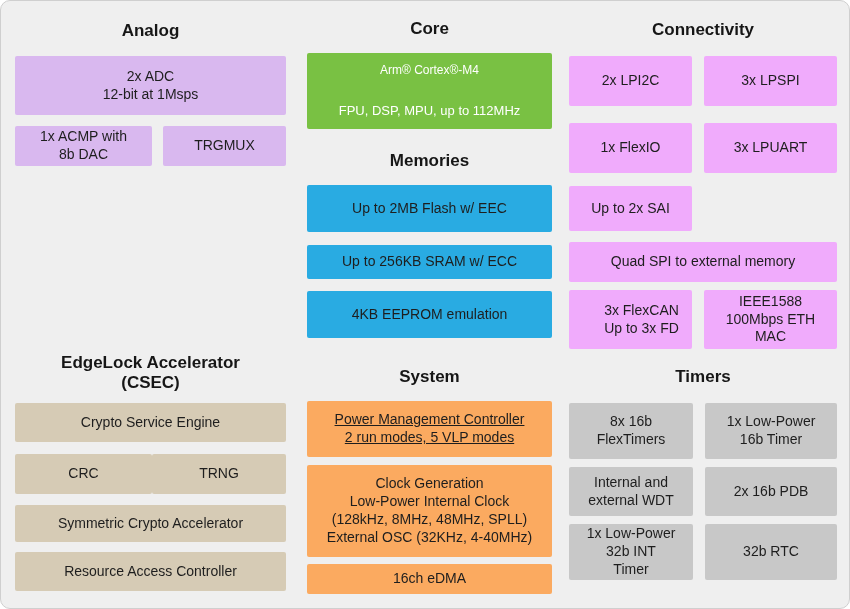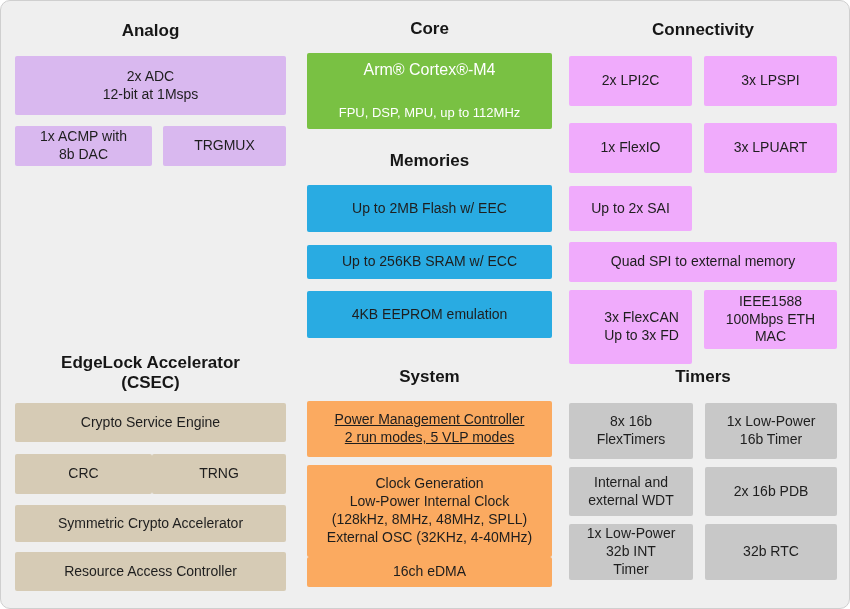--- a/index.html
+++ b/index.html
@@ -22,21 +22,21 @@
     border-radius:2px; padding:4px 6px;
   }
   .purple { background:#d9b8ef; }
   .green  { background:#79c143; color:#ffffff; }
   .blue   { background:#29abe2; }
   .cyan   { background:#f0abfc; }
   .tan    { background:#d6cbb5; }
   .orange { background:#fbaa60; }
   .gray   { background:#c8c8c8; }
   .row { display:grid; }
-  .core-line1 { font-size:16px; margin-bottom:7px; }
+  .core-line1 { font-size:12px; margin-bottom:7px; }
   .core-line2 { font-size:13px; }
 </style>
 </head>
 <body>
 
 <div class="canvas">
 
   <section class="section" style="left:14px; top:20px; width:271px;">
     <h2 class="sec-title" style="margin-bottom:15px;">Analog</h2>
     <div class="block purple" style="height:59px;">2x ADC
@@ -71,21 +71,21 @@
       <div class="block cyan" style="height:50px;">2x LPI2C</div>
       <div class="block cyan" style="height:50px;">3x LPSPI</div>
     </div>
     <div class="row" style="grid-template-columns:123px 1fr; gap:12px; margin-top:17px;">
       <div class="block cyan" style="height:50px;">1x FlexIO</div>
       <div class="block cyan" style="height:50px;">3x LPUART</div>
     </div>
     <div class="block cyan" style="height:45px; width:123px; margin-top:13px;">Up to 2x SAI</div>
     <div class="block cyan" style="height:40px; margin-top:11px;">Quad SPI to external memory</div>
     <div class="row" style="grid-template-columns:123px 1fr; gap:12px; margin-top:8px;">
-      <div class="block cyan" style="height:74px;padding-left:28px;">3x FlexCAN
+      <div class="block cyan" style="height:59px;padding-left:28px;">3x FlexCAN
 Up to 3x FD</div>
       <div class="block cyan" style="height:59px;">IEEE1588
 100Mbps ETH
 MAC</div>
     </div>
   </section>
 
   <section class="section" style="left:14px; top:352px; width:271px;">
     <h2 class="sec-title" style="margin-bottom:10px;">EdgeLock Accelerator
 (CSEC)</h2>
@@ -99,21 +99,21 @@
   </section>
 
   <section class="section" style="left:306px; top:366px; width:245px;">
     <h2 class="sec-title">System</h2>
     <div class="block orange" style="height:56px;text-decoration:underline;">Power Management Controller
 2 run modes, 5 VLP modes</div>
     <div class="block orange" style="height:92px; margin-top:8px;">Clock Generation
 Low-Power Internal Clock
 (128kHz, 8MHz, 48MHz, SPLL)
 External OSC (32KHz, 4-40MHz)</div>
-    <div class="block orange" style="height:30px; ">16ch eDMA</div>
+    <div class="block orange" style="height:30px; margin-top:7px;">16ch eDMA</div>
   </section>
 
   <section class="section" style="left:568px; top:366px; width:268px;">
     <h2 class="sec-title" style="margin-bottom:16px;">Timers</h2>
     <div class="row" style="grid-template-columns:124px 1fr; gap:12px;">
       <div class="block gray" style="height:56px;">8x 16b
 FlexTimers</div>
       <div class="block gray" style="height:56px;">1x Low-Power
 16b Timer</div>
     </div>

